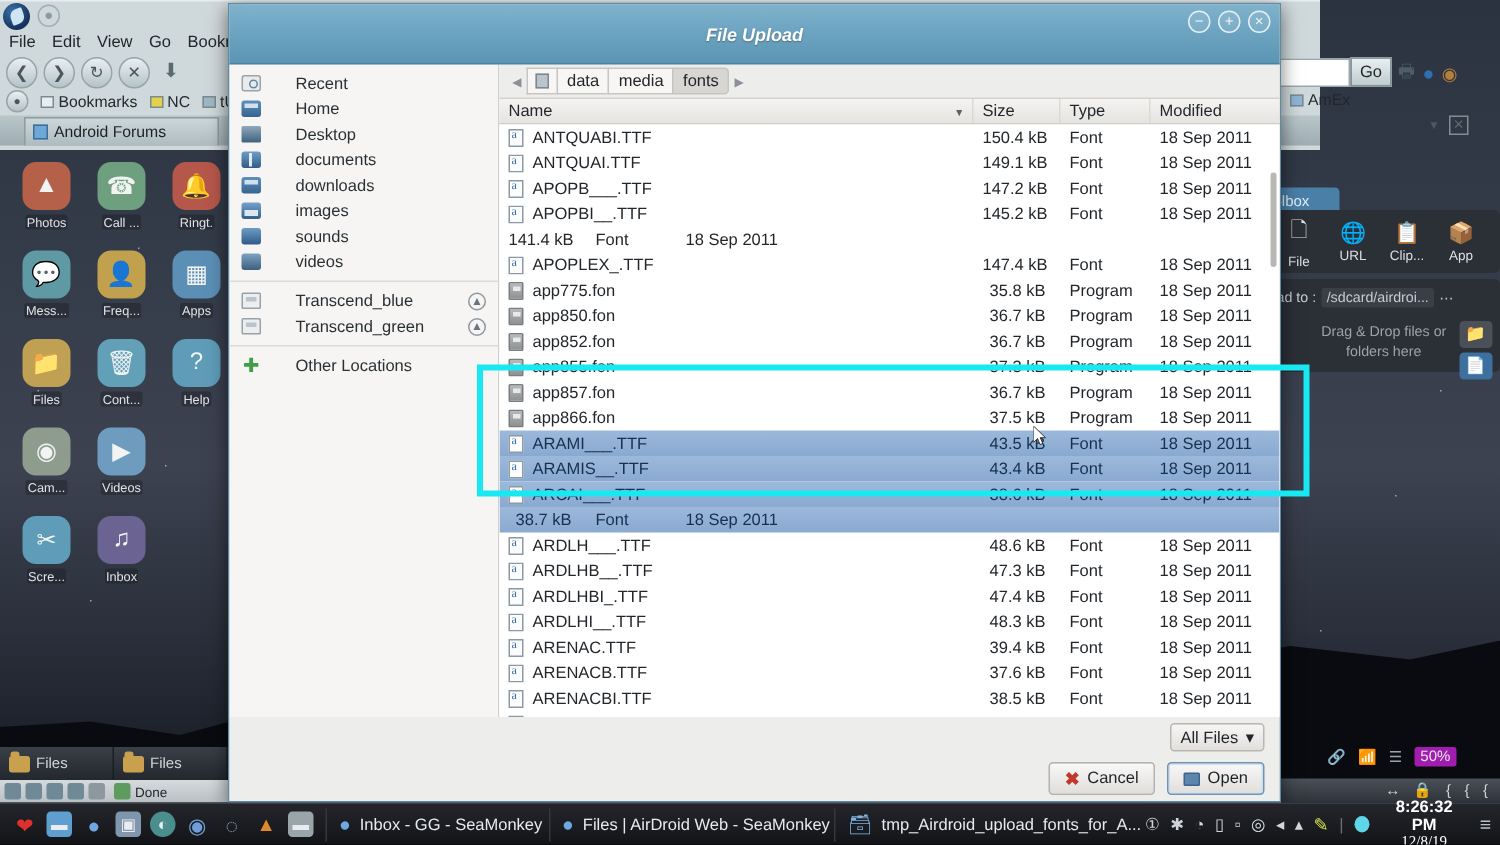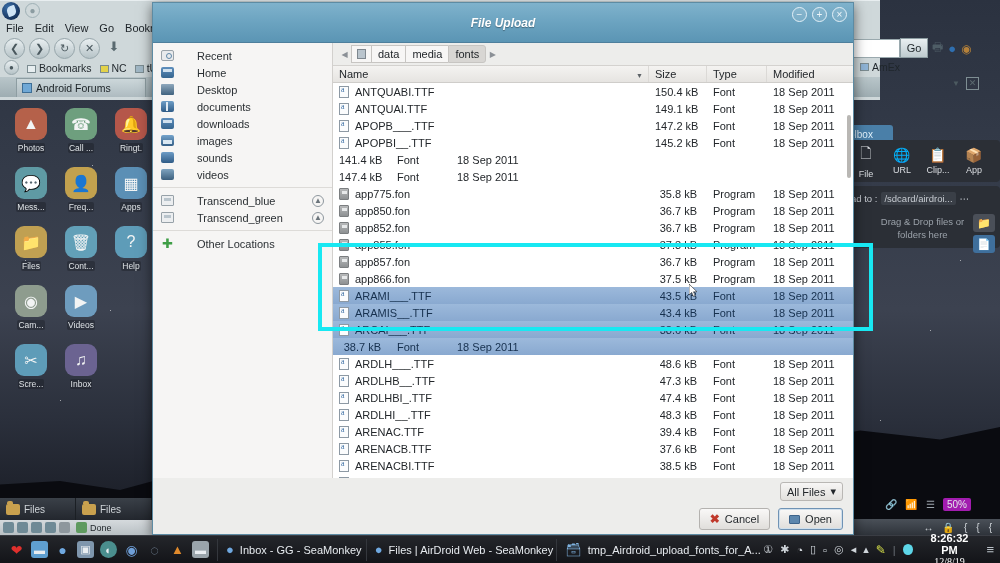--- a/index.html
+++ b/index.html
@@ -671,20 +671,24 @@
                 <div class="fc size">145.2 kB</div>
                 <div class="fc type">Font</div>
                 <div class="fc mod">18 Sep 2011</div>
               </div>
               <div class="frow">
                 <div class="fc size">141.4 kB</div>
                 <div class="fc type">Font</div>
                 <div class="fc mod">18 Sep 2011</div>
               </div>
               <div class="frow">
+                <div class="fc name">
+                  <span class="ficon font"></span>
+                  <span>APOPLEX_.TTF</span>
+                </div>
                 <div class="fc size">147.4 kB</div>
                 <div class="fc type">Font</div>
                 <div class="fc mod">18 Sep 2011</div>
               </div>
               <div class="frow">
                 <div class="fc name">
                   <span class="ficon prog"></span>
                   <span>app775.fon</span>
                 </div>
                 <div class="fc size">35.8 kB</div>

